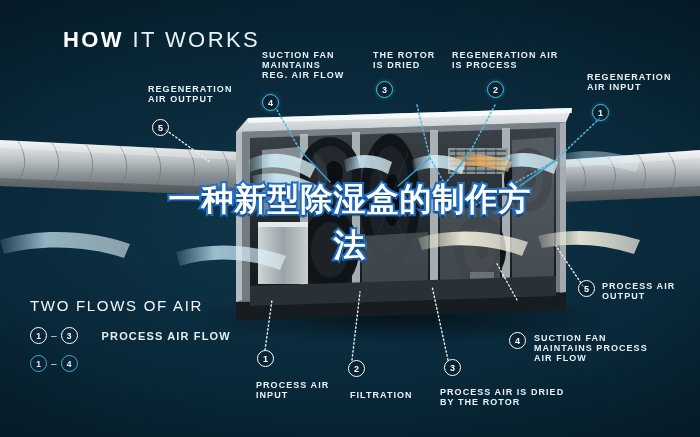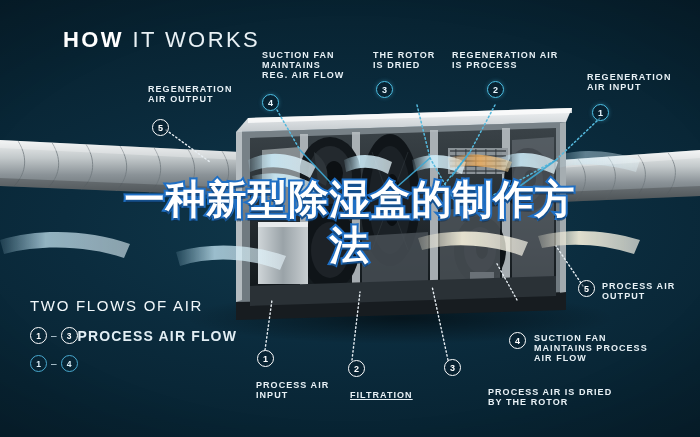--- a/index.html
+++ b/index.html
@@ -30,29 +30,29 @@
     border:1.3px solid #ffffff;color:#fff;font-size:9px;font-weight:700;
     display:flex;align-items:center;justify-content:center;
     background:rgba(7,30,43,.55);box-sizing:border-box;}
   .badge.cy{border-color:#4fc3e8;color:#eaf8ff;box-shadow:0 0 4px rgba(79,195,232,.35);}
 
   
   #legend{position:absolute;left:30px;top:297px;}
   #legend h2{margin:0 0 13px 0;font-size:15px;letter-spacing:1.7px;font-weight:400;color:#f2f8fb;}
   .lrow{display:flex;align-items:center;margin-bottom:11px;}
   .lrow .dash{color:#cfe2ec;font-size:10px;margin:0 4px;}
-  .lrow .ltxt{margin-left:0;font-size:14px;letter-spacing:1.15px;font-weight:700;color:#e2eef4;}
+  .lrow .ltxt{margin-left:24px;font-size:11px;letter-spacing:1.15px;font-weight:700;color:#e2eef4;}
   .mini{position:relative;width:17px;height:17px;border-radius:50%;border:1.2px solid #fff;color:#fff;
         font-size:8.5px;font-weight:700;display:flex;align-items:center;justify-content:center;box-sizing:border-box;}
   .mini.cy{border-color:#49a9cf;color:#dff1fa;}
 
   
   #cnwrap{position:absolute;left:0;right:0;top:176px;text-align:center;pointer-events:none;}
   .cn{font-family:"DejaVu Sans","Liberation Sans",sans-serif;font-weight:700;
-      font-size:40px;line-height:46px;color:#ffffff;letter-spacing:1px;
+      font-size:32px;line-height:46px;color:#ffffff;letter-spacing:1px;
       -webkit-text-stroke:4px #1f6fc4;paint-order:stroke fill;
       text-shadow:0 3px 0 rgba(10,40,70,.45);}
 </style>
 </head>
 <body>
 
 <div id="stage">
 
   <svg id="machine" viewBox="0 0 700 437">
     <defs>
@@ -301,25 +301,25 @@
   <div class="badge" style="left:578px;top:280px;">5</div>
   <div class="lbl" style="left:602px;top:281px;">PROCESS AIR
 OUTPUT</div>
 
   <div class="badge" style="left:509px;top:332px;">4</div>
   <div class="lbl" style="left:534px;top:333px;">SUCTION FAN
 MAINTAINS PROCESS
 AIR FLOW</div>
 
   <div class="badge" style="left:444px;top:359px;">3</div>
-  <div class="lbl" style="left:440px;top:387px;margin-left:48px;">PROCESS AIR IS DRIED
+  <div class="lbl" style="left:440px;top:387px;">PROCESS AIR IS DRIED
 BY THE ROTOR</div>
 
   <div class="badge" style="left:348px;top:360px;">2</div>
-  <div class="lbl" style="left:350px;top:390px;text-decoration:underline;">FILTRATION</div>
+  <div class="lbl" style="left:350px;top:390px;">FILTRATION</div>
 
   <div class="badge" style="left:257px;top:350px;">1</div>
   <div class="lbl" style="left:256px;top:380px;">PROCESS AIR
 INPUT</div>
 
   <div id="cnwrap">
     <div class="cn">一种新型除湿盒的制作方</div>
     <div class="cn">法</div>
   </div>
 

